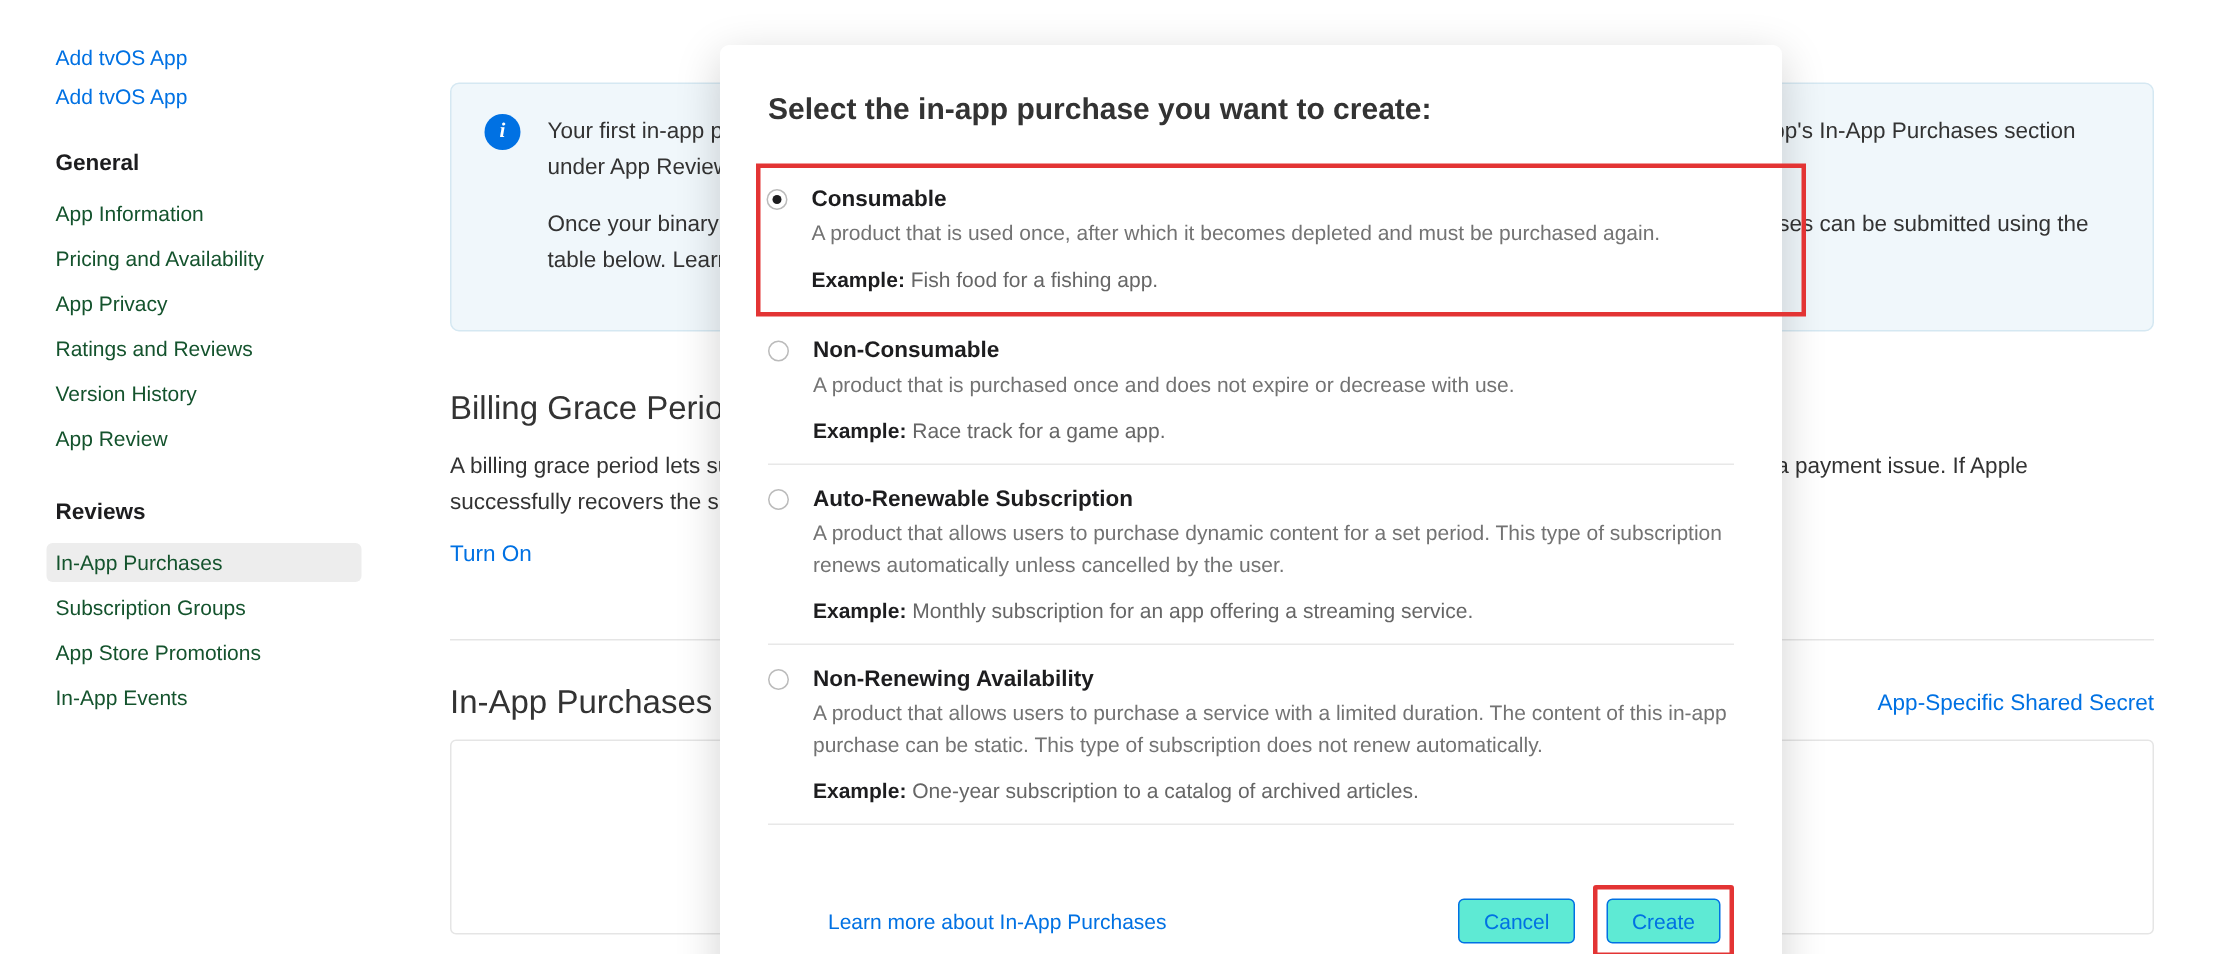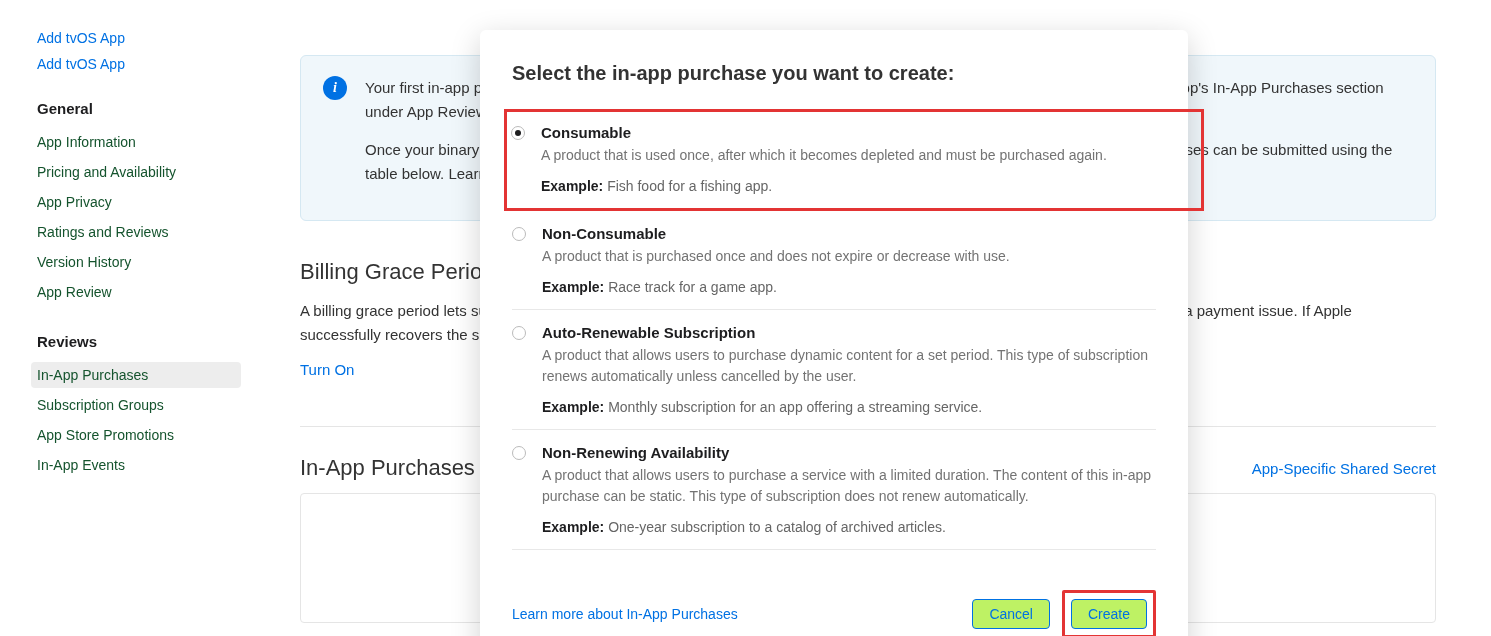--- a/index.html
+++ b/index.html
@@ -167,24 +167,24 @@
     .opt-title { font-weight: 600; font-size: 15px; color: #1d1d1f; margin-bottom: 4px; }
     .opt-desc { color: #737373; font-size: 14px; line-height: 1.5; margin-bottom: 12px; }
     .opt-example { font-size: 14px; color: #666; }
     .opt-example b { color: #1d1d1f; font-weight: 600; }
     .modal-footer {
       display: flex;
       justify-content: space-between;
       align-items: center;
       margin-top: 40px;
     }
-    .footer-link { color: #0071e3; text-decoration: none; font-size: 14px; }
+    .footer-link { color: #0071e3; text-decoration: none; font-size: 14px; margin-left: 40px; }
     .btn-group { display: flex; gap: 12px; align-items: center; }
     .btn {
-      background: #bef264;
+      background: #5eead4;
       border: 1px solid #0071e3;
       color: #0071e3;
       padding: 6px 16px;
       border-radius: 4px;
       font-size: 14px;
       cursor: pointer;
     }
     .btn-highlight {
       border: 3px solid #e33434;
       padding: 6px;

